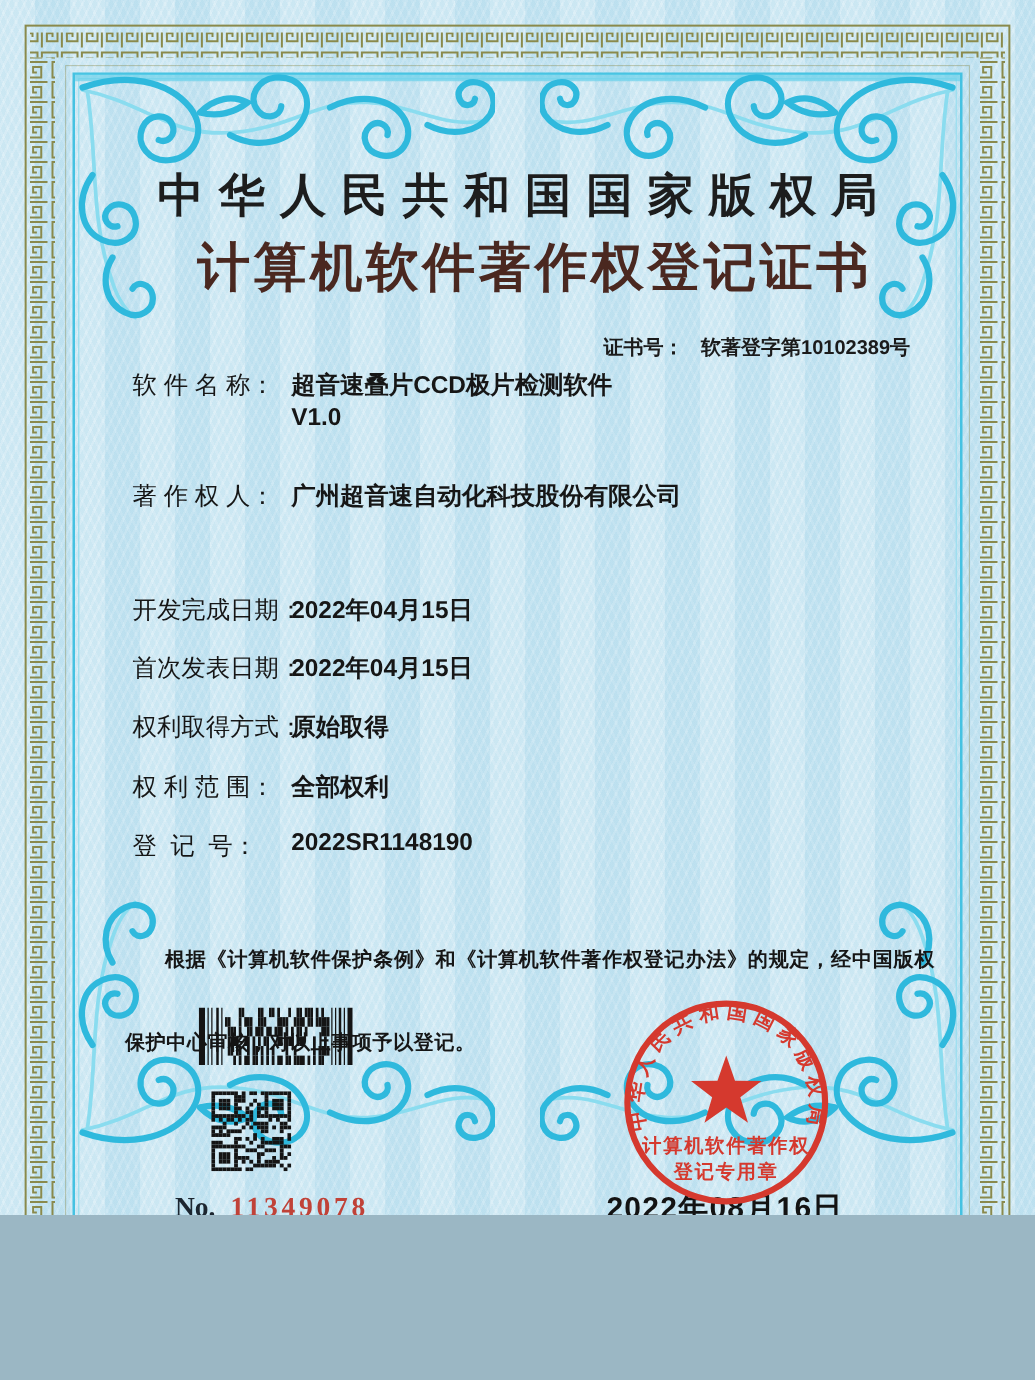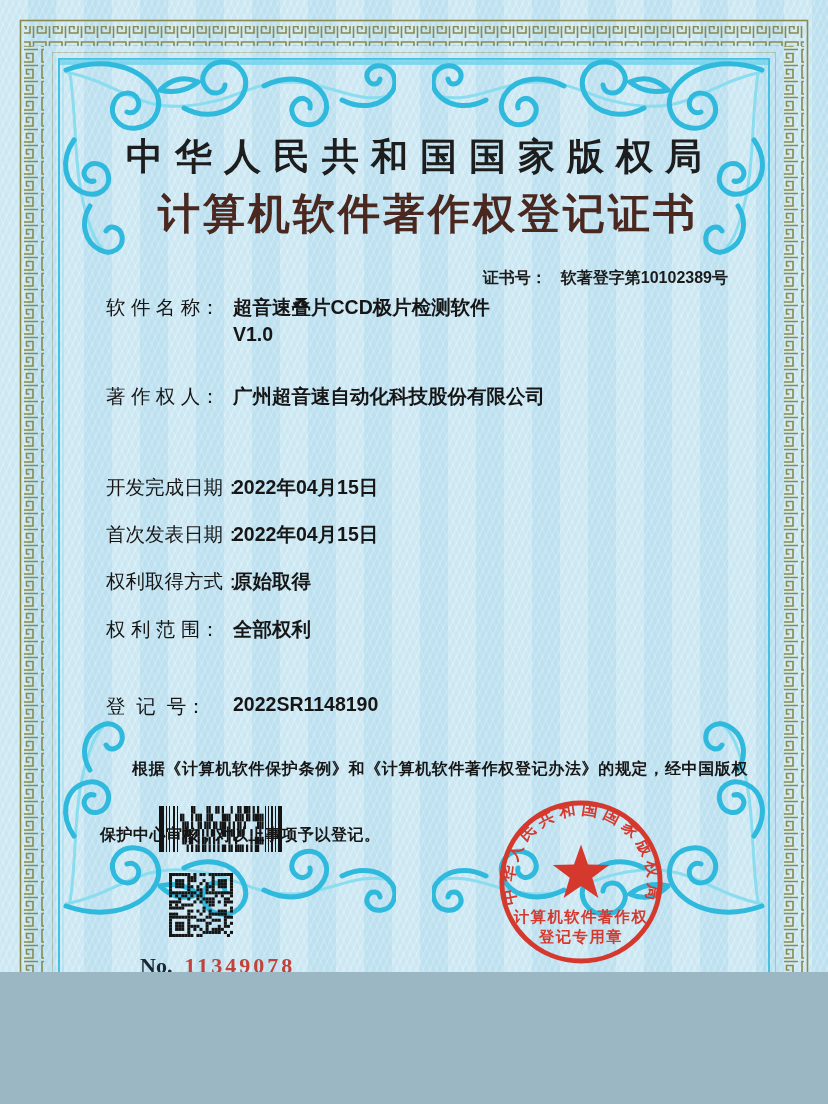--- a/index.html
+++ b/index.html
@@ -142,21 +142,21 @@
     <span class="fvalue">2022年04月15日</span>
   </div>
   <div class="frow" style="top:568px">
     <span class="flabel">权利取得方式：</span>
     <span class="fvalue">原始取得</span>
   </div>
   <div class="frow" style="top:616px">
     <span class="flabel">权 利 范 围：</span>
     <span class="fvalue">全部权利</span>
   </div>
-  <div class="frow" style="top:693px">
+  <div class="frow" style="top:663px">
     <span class="flabel">登  记  号：</span>
     <span class="fvalue">2022SR1148190</span>
   </div>
 
   <div class="statement">根据《计算机软件保护条例》和《计算机软件著作权登记办法》的规定，经中国版权保护中心审核，对以上事项予以登记。</div>
 
   <div class="barcode">
     <svg id="bc-svg" width="126" height="46" viewBox="0 0 126 46">
         <rect x="0" y="0" width="5" height="46" fill="#141414"></rect>
         <rect x="7" y="0" width="1" height="46" fill="#141414"></rect>
@@ -539,14 +539,15 @@
     </defs>
     <circle cx="88" cy="88" r="80" class="seal-stroke" fill="rgba(220,70,60,0.03)"></circle>
     <polygon class="seal-fill" points="88,50 95.1,70.3 116.5,70.7 99.4,83.7 105.6,104.3 88,92 70.4,104.3 76.6,83.7 59.5,70.7 80.9,70.3"></polygon>
     <text class="seal-text" font-size="16.5" letter-spacing="5">
       <textPath href="#sealArc" startOffset="50%" text-anchor="middle">中华人民共和国国家版权局</textPath>
     </text>
     <text class="seal-text" x="88" y="128" font-size="15.5" letter-spacing="1.5" text-anchor="middle">计算机软件著作权</text>
     <text class="seal-text" x="88" y="149" font-size="15.5" letter-spacing="1.5" text-anchor="middle">登记专用章</text>
   </svg>
 
+  <div class="issue-date">2022年08月16日</div>
 
 </div>
 
 </body></html>

